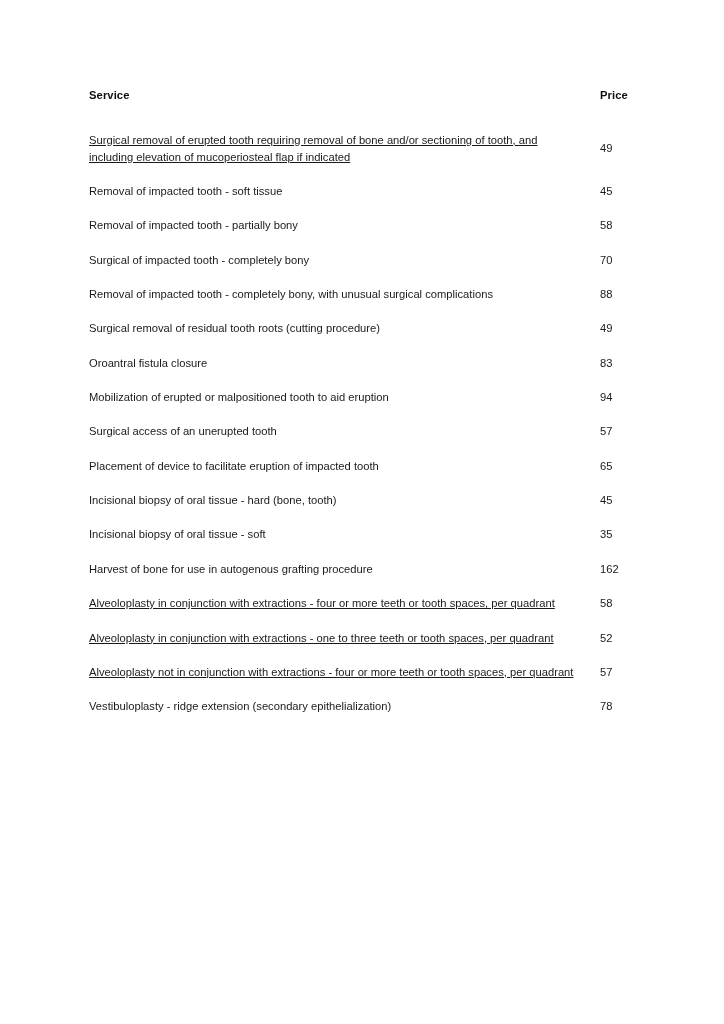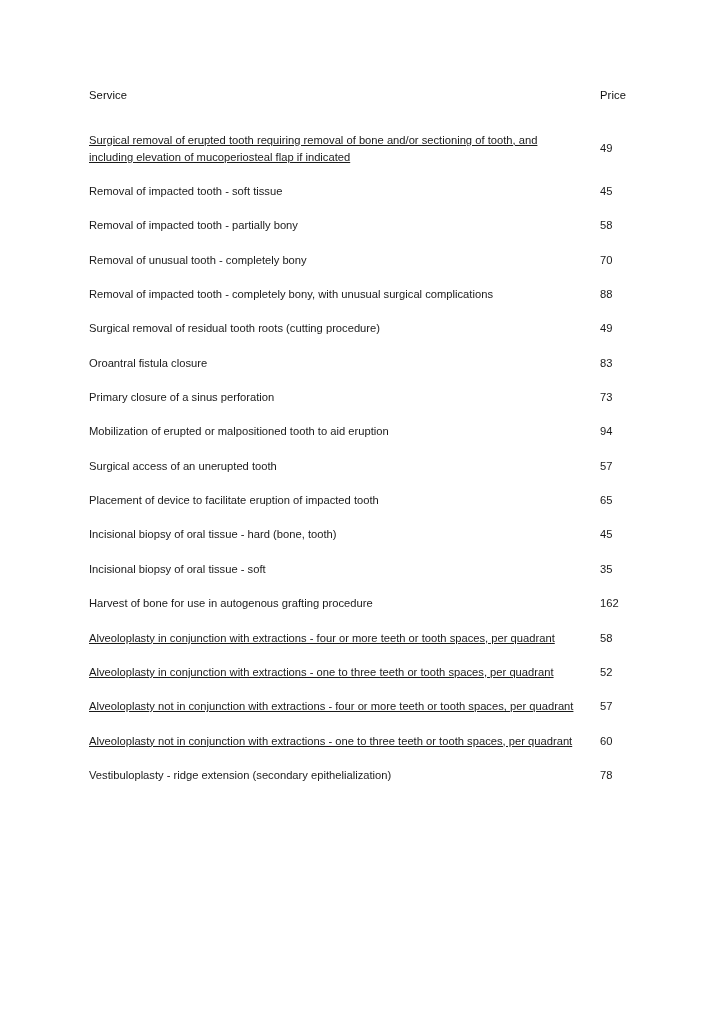--- a/index.html
+++ b/index.html
@@ -35,21 +35,21 @@
     width: 100%;
     border-collapse: collapse;
     table-layout: fixed;
   }
 
   table.price-table col.c-service { width: 489px; }
   table.price-table col.c-price   { width: 56px; }
 
   thead th {
     font-size: 11.2px;
-    font-weight: normal;
+    font-weight: bold;
     text-align: left;
     vertical-align: top;
     padding: 0 0 22px 0;
     line-height: 1.35;
     color: #0f0f0f;
     letter-spacing: 0.1px;
   }
 
   thead th.price-head {
     padding-left: 22px;
@@ -101,38 +101,34 @@
           </tr>
           <tr>
             <td class="service-cell">Removal of impacted tooth - soft tissue</td>
             <td class="price-cell">45</td>
           </tr>
           <tr>
             <td class="service-cell">Removal of impacted tooth - partially bony</td>
             <td class="price-cell">58</td>
           </tr>
           <tr>
-            <td class="service-cell">Removal of unusual tooth - completely bony</td>
+            <td class="service-cell">Surgical of impacted tooth - completely bony</td>
             <td class="price-cell">70</td>
           </tr>
           <tr>
             <td class="service-cell">Removal of impacted tooth - completely bony, with unusual surgical complications</td>
             <td class="price-cell">88</td>
           </tr>
           <tr>
             <td class="service-cell">Surgical removal of residual tooth roots (cutting procedure)</td>
             <td class="price-cell">49</td>
           </tr>
           <tr>
             <td class="service-cell">Oroantral fistula closure</td>
             <td class="price-cell">83</td>
-          </tr>
-          <tr>
-            <td class="service-cell">Primary closure of a sinus perforation</td>
-            <td class="price-cell">73</td>
           </tr>
           <tr>
             <td class="service-cell">Mobilization of erupted or malpositioned tooth to aid eruption</td>
             <td class="price-cell">94</td>
           </tr>
           <tr>
             <td class="service-cell">Surgical access of an unerupted tooth</td>
             <td class="price-cell">57</td>
           </tr>
           <tr>
@@ -156,24 +152,20 @@
             <td class="price-cell">58</td>
           </tr>
           <tr class="two-line">
             <td class="service-cell">Alveoloplasty in conjunction with extractions - one to three teeth or tooth spaces, per quadrant</td>
             <td class="price-cell">52</td>
           </tr>
           <tr class="two-line">
             <td class="service-cell">Alveoloplasty not in conjunction with extractions - four or more teeth or tooth spaces, per quadrant</td>
             <td class="price-cell">57</td>
           </tr>
-          <tr class="two-line">
-            <td class="service-cell">Alveoloplasty not in conjunction with extractions - one to three teeth or tooth spaces, per quadrant</td>
-            <td class="price-cell">60</td>
-          </tr>
           <tr>
             <td class="service-cell">Vestibuloplasty - ridge extension (secondary epithelialization)</td>
             <td class="price-cell">78</td>
           </tr>
         </tbody>
     </table>
 
   </div>
 </div>
 

